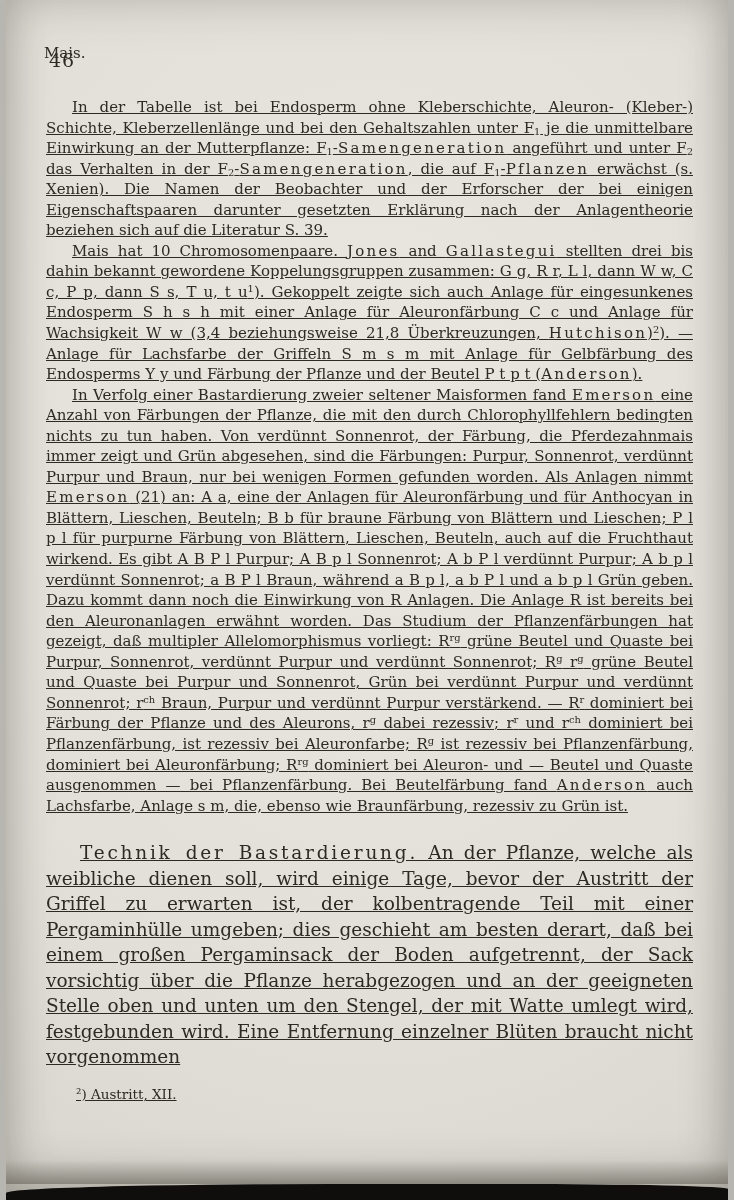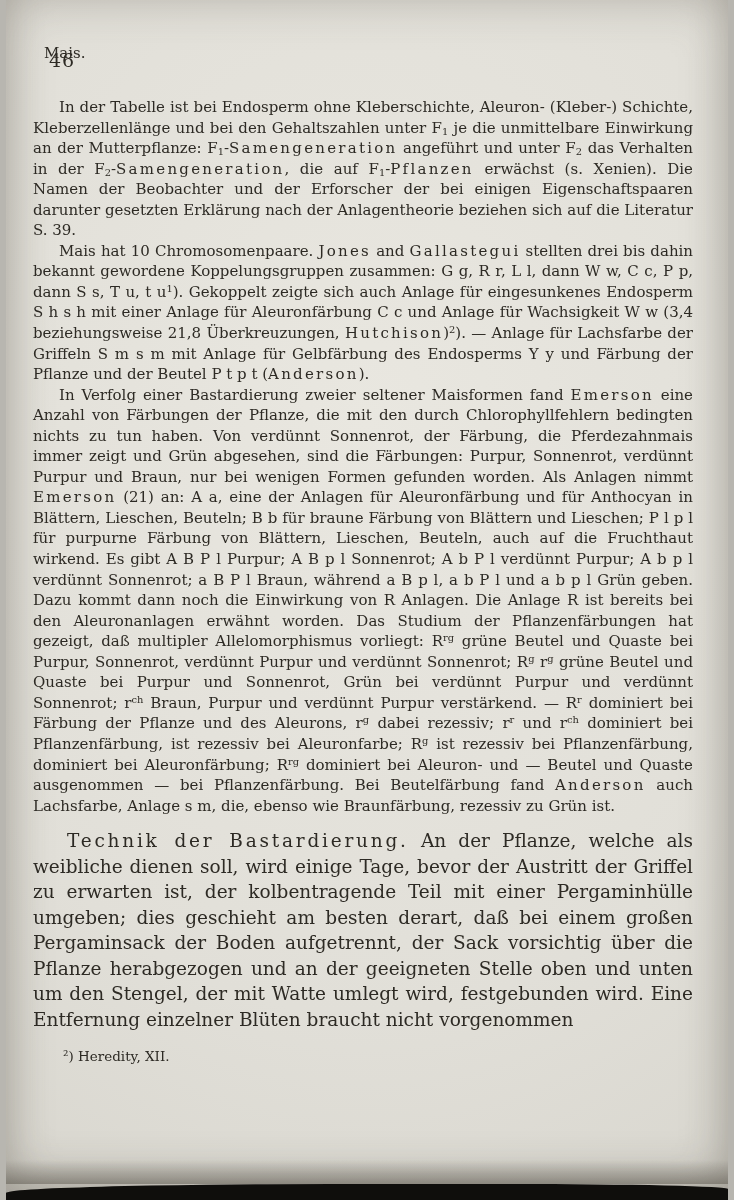--- a/index.html
+++ b/index.html
@@ -24,35 +24,35 @@
     font-size: 19px;
     letter-spacing: 1px;
   }
   .running-title {
     position: absolute; left: 0; right: 0; top: 0;
     text-align: left;
     font-size: 15px;
   }
   .text-block {
     position: absolute;
-    top: 97px; left: 27px; right: 35px;
+    top: 97px; left: 40px; right: 35px; text-decoration: underline;
   }
   .par {
     margin: 0;
     text-align: justify;
     text-indent: 26px;
   }
   .body-par {
     font-size: 15px;
     line-height: 1.37;
   }
   .technik-par {
     font-size: 18.5px;
     line-height: 1.38;
-    margin-top: 12px;
+    margin-top: 24px;
     text-indent: 34px;
   }
   .spaced { letter-spacing: 0.15em; }
   .sup { font-size: 66%; vertical-align: 0.5em; letter-spacing: 0; }
   .sub { font-size: 66%; vertical-align: -0.18em; letter-spacing: 0; }
   .footnotes {
     margin-top: 14px;
     padding-left: 30px;
     font-size: 13.5px;
     line-height: 1.55;
@@ -83,19 +83,19 @@
     <span class="running-title">Mais.</span>
   </header>
 
   <main class="text-block">
     <p class="par body-par"><span>In der Tabelle ist bei Endosperm ohne Kleberschichte, Aleuron- (Kleber-) Schichte, Kleberzellenlänge und bei den Gehaltszahlen unter F</span><span class="sub">1</span><span> je die unmittelbare Einwirkung an der Mutterpflanze: F</span><span class="sub">1</span><span>-</span><span class="spaced">Samengeneration</span><span> angeführt und unter F</span><span class="sub">2</span><span> das Verhalten in der F</span><span class="sub">2</span><span>-</span><span class="spaced">Samengeneration</span><span>, die auf F</span><span class="sub">1</span><span>-</span><span class="spaced">Pflanzen</span><span> erwächst (s. Xenien). Die Namen der Beobachter und der Erforscher der bei einigen Eigenschaftspaaren darunter gesetzten Erklärung nach der Anlagentheorie beziehen sich auf die Literatur S. 39.</span></p>
     <p class="par body-par"><span>Mais hat 10 Chromosomenpaare. </span><span class="spaced">Jones</span><span> and </span><span class="spaced">Gallastegui</span><span> stellten drei bis dahin bekannt gewordene Koppelungsgruppen zusammen: G g, R r, L l, dann W w, C c, P p, dann S s, T u, t u</span><span class="sup">1</span><span>). Gekoppelt zeigte sich auch Anlage für eingesunkenes Endosperm S h s h mit einer Anlage für Aleuronfärbung C c und Anlage für Wachsigkeit W w (3,4 beziehungsweise 21,8 Überkreuzungen, </span><span class="spaced">Hutchison</span><span>)</span><span class="sup">2</span><span>). — Anlage für Lachsfarbe der Griffeln S m s m mit Anlage für Gelbfärbung des Endosperms Y y und Färbung der Pflanze und der Beutel P t p t (</span><span class="spaced">Anderson</span><span>).</span></p>
     <p class="par body-par"><span>In Verfolg einer Bastardierung zweier seltener Maisformen fand </span><span class="spaced">Emerson</span><span> eine Anzahl von Färbungen der Pflanze, die mit den durch Chlorophyllfehlern bedingten nichts zu tun haben. Von verdünnt Sonnenrot, der Färbung, die Pferdezahnmais immer zeigt und Grün abgesehen, sind die Färbungen: Purpur, Sonnenrot, verdünnt Purpur und Braun, nur bei wenigen Formen gefunden worden. Als Anlagen nimmt </span><span class="spaced">Emerson</span><span> (21) an: A a, eine der Anlagen für Aleuronfärbung und für Anthocyan in Blättern, Lieschen, Beuteln; B b für braune Färbung von Blättern und Lieschen; P l p l für purpurne Färbung von Blättern, Lieschen, Beuteln, auch auf die Fruchthaut wirkend. Es gibt A B P l Purpur; A B p l Sonnenrot; A b P l verdünnt Purpur; A b p l verdünnt Sonnenrot; a B P l Braun, während a B p l, a b P l und a b p l Grün geben. Dazu kommt dann noch die Einwirkung von R Anlagen. Die Anlage R ist bereits bei den Aleuronanlagen erwähnt worden. Das Studium der Pflanzenfärbungen hat gezeigt, daß multipler Allelomorphismus vorliegt: R</span><span class="sup">rg</span><span> grüne Beutel und Quaste bei Purpur, Sonnenrot, verdünnt Purpur und verdünnt Sonnenrot; R</span><span class="sup">g</span><span> r</span><span class="sup">g</span><span> grüne Beutel und Quaste bei Purpur und Sonnenrot, Grün bei verdünnt Purpur und verdünnt Sonnenrot; r</span><span class="sup">ch</span><span> Braun, Purpur und verdünnt Purpur verstärkend. — R</span><span class="sup">r</span><span> dominiert bei Färbung der Pflanze und des Aleurons, r</span><span class="sup">g</span><span> dabei rezessiv; r</span><span class="sup">r</span><span> und r</span><span class="sup">ch</span><span> dominiert bei Pflanzenfärbung, ist rezessiv bei Aleuronfarbe; R</span><span class="sup">g</span><span> ist rezessiv bei Pflanzenfärbung, dominiert bei Aleuronfärbung; R</span><span class="sup">rg</span><span> dominiert bei Aleuron- und — Beutel und Quaste ausgenommen — bei Pflanzenfärbung. Bei Beutelfärbung fand </span><span class="spaced">Anderson</span><span> auch Lachsfarbe, Anlage s m, die, ebenso wie Braunfärbung, rezessiv zu Grün ist.</span></p>
     <p class="par technik-par"><span class="spaced">Technik der Bastardierung.</span><span> An der Pflanze, welche als weibliche dienen soll, wird einige Tage, bevor der Austritt der Griffel zu erwarten ist, der kolbentragende Teil mit einer Pergaminhülle umgeben; dies geschieht am besten derart, daß bei einem großen Pergaminsack der Boden aufgetrennt, der Sack vorsichtig über die Pflanze herabgezogen und an der geeigneten Stelle oben und unten um den Stengel, der mit Watte umlegt wird, festgebunden wird. Eine Entfernung einzelner Blüten braucht nicht vorgenommen</span></p>
 
     <div class="footnotes">
-      <p class="footnote">²) Heredity, XII.</p>
+      <p class="footnote">²) Austritt, XII.</p>
     </div>
   </main>
 
   <div class="scan-edge-bottom"></div>
 
 </div>
 
 </body></html>

